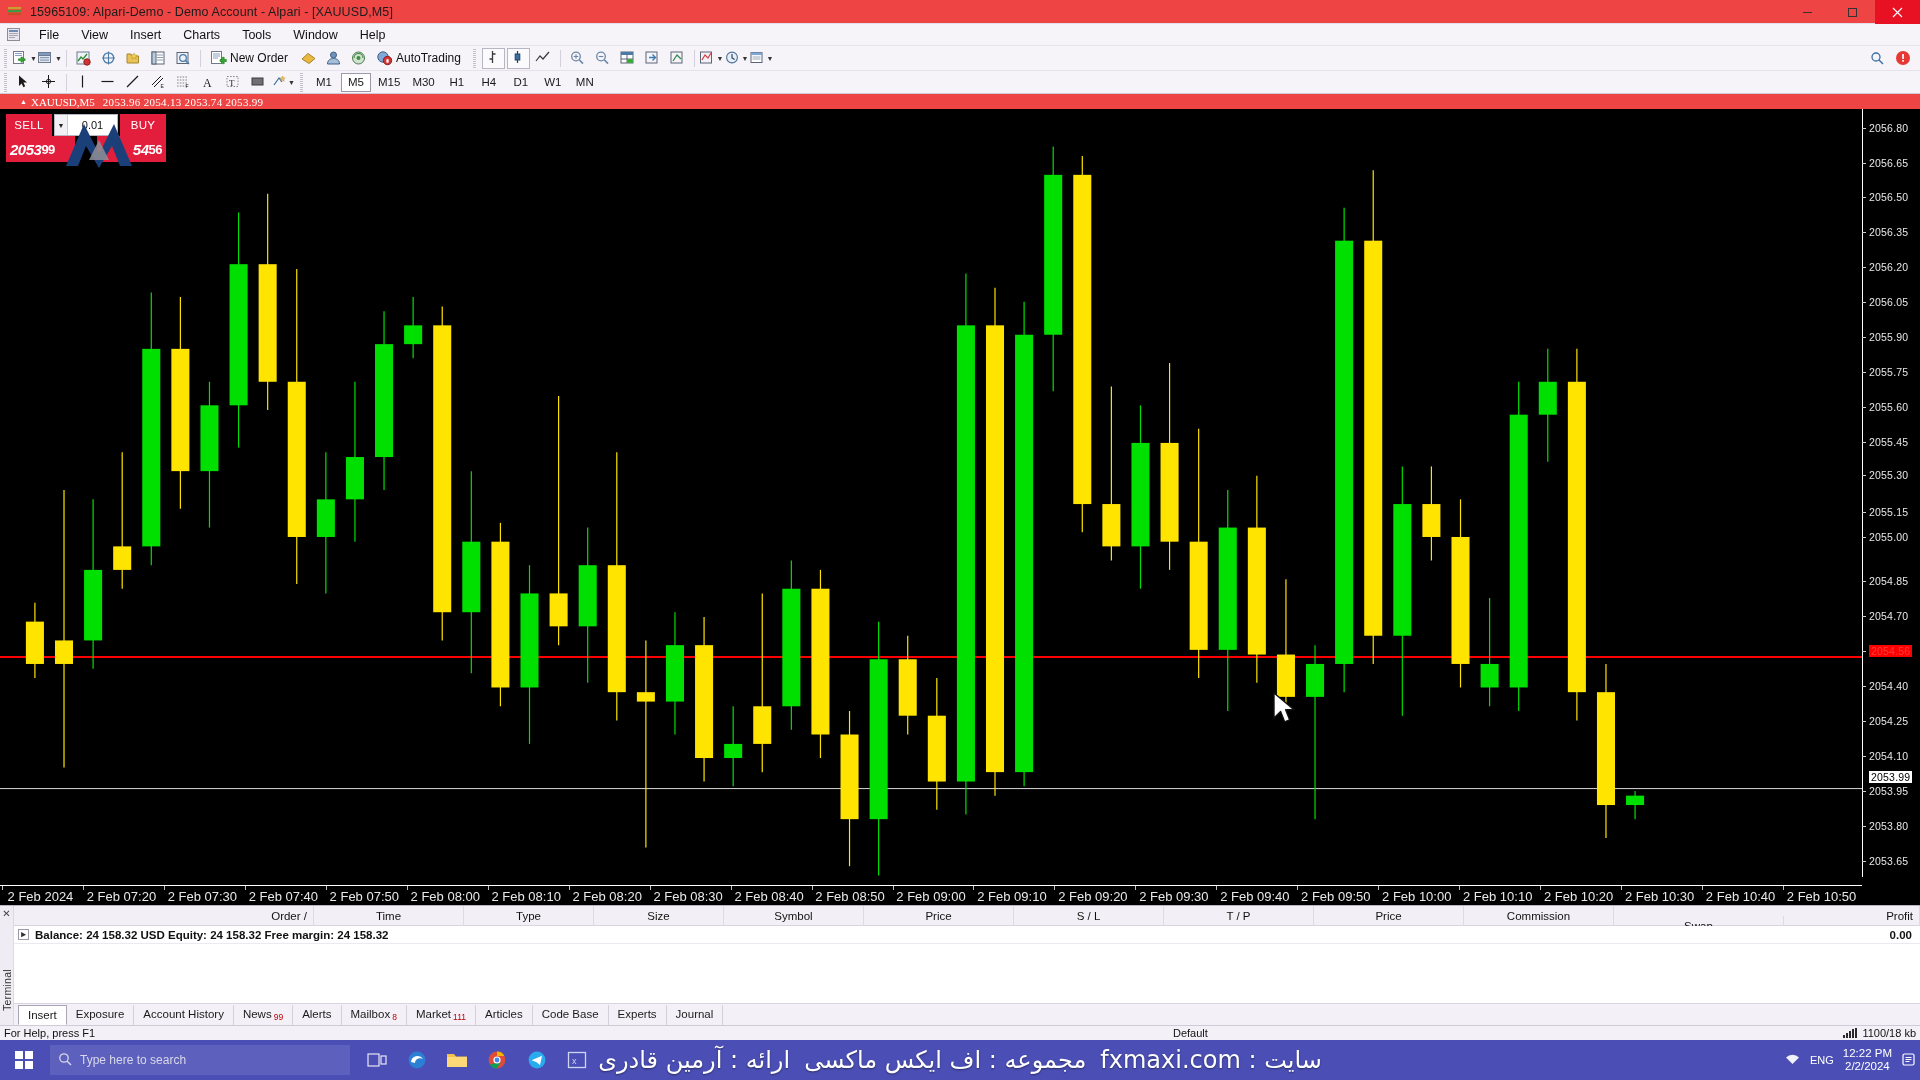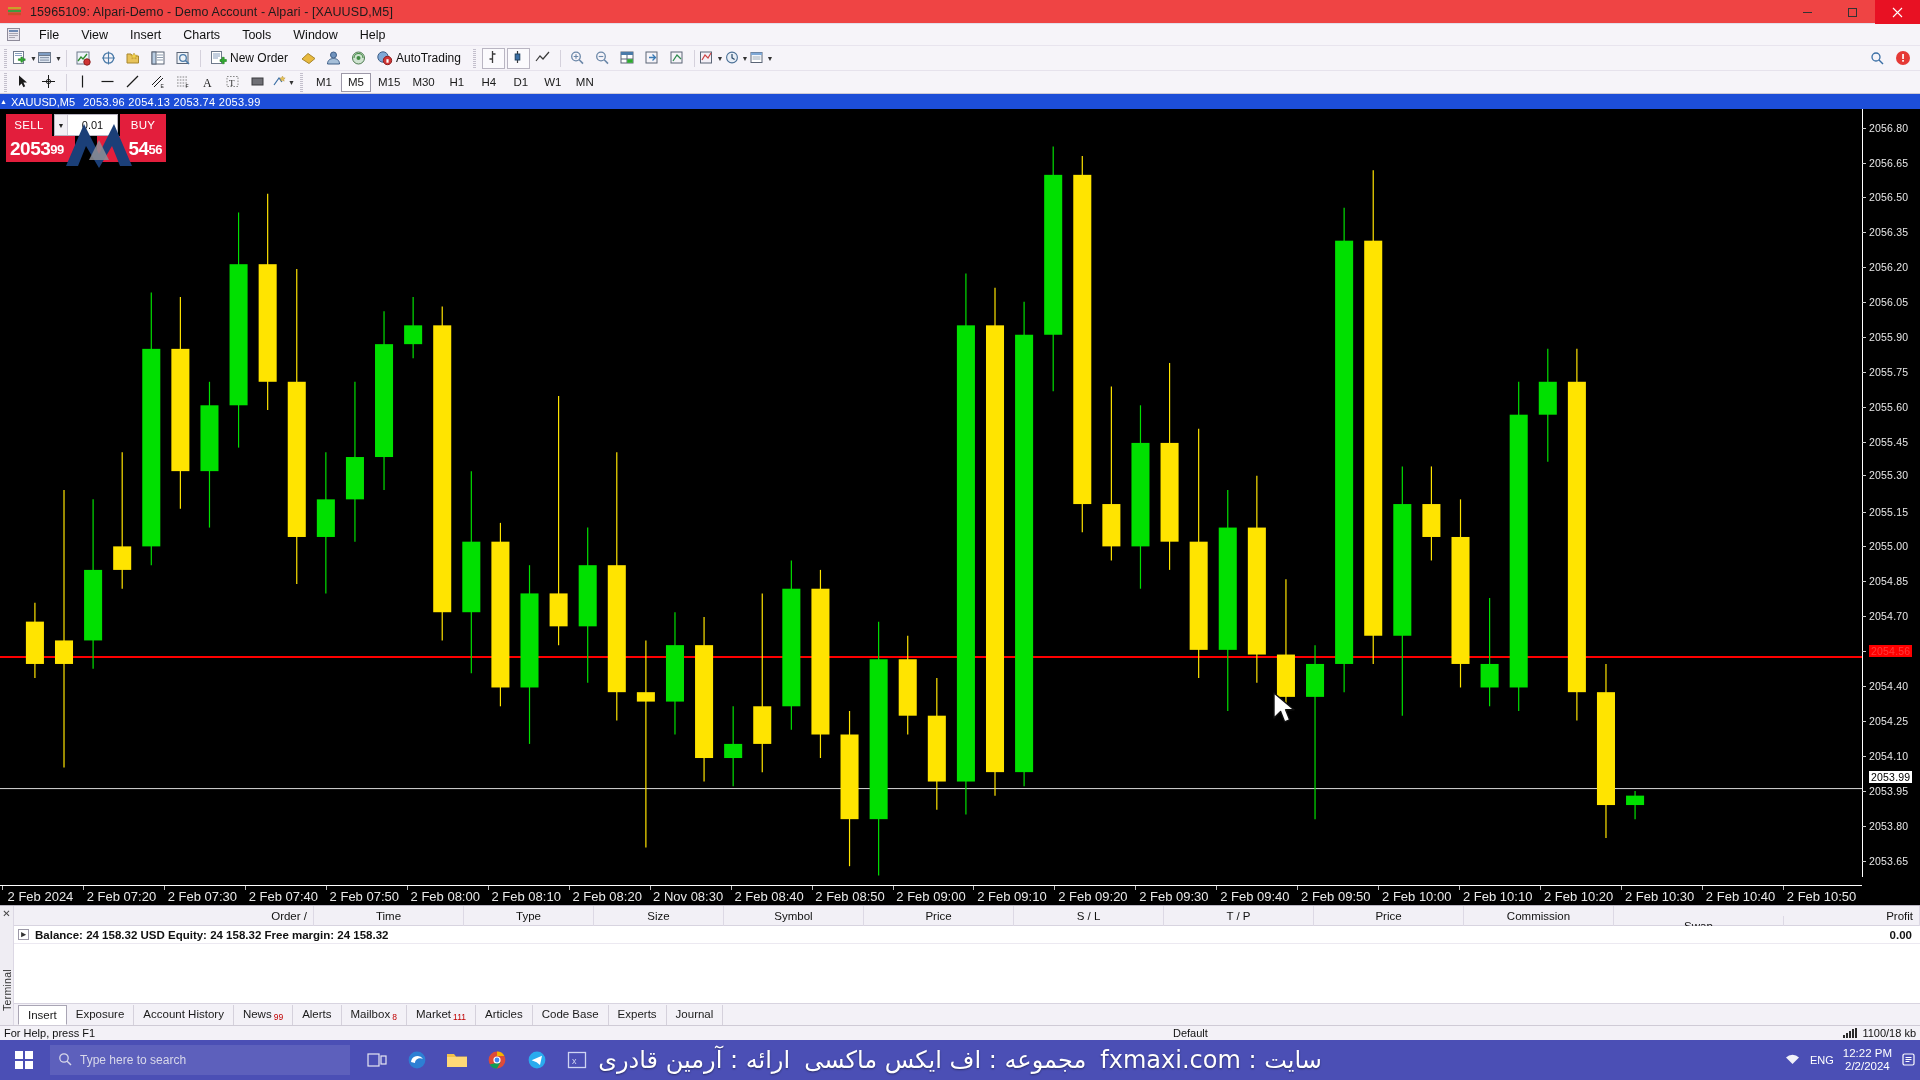--- a/index.html
+++ b/index.html
@@ -63,23 +63,23 @@
   }
   .tf-btn.active { border: 1px solid #9d99a8; background: #fff; }
 
   
   .ic { position: relative; width: 17px; height: 16px; display: block; }
   .ic svg { display: block; }
 
   
   .chartwrap { position: relative; flex: 1 1 auto; background: #000; overflow: hidden; }
   .chart-tabhdr {
-    position: absolute; top: 0; left: 0; right: 0; height: 15px; background: #1d4ed8;
-    color: #fff; font-size: 11px; display: flex; align-items: center; padding-left: 0;
-    z-index: 6; white-space: nowrap;
+    position: absolute; top: 0; left: 0; right: 0; height: 15px; background: #ef4444;
+    color: #fff; font-size: 11px; display: flex; align-items: center; padding-left: 20px;
+    z-index: 6; white-space: nowrap; font-family: Liberation Serif, serif;
   }
   .chart-tabhdr .tri { color: #fff; font-size: 7px; margin-right: 4px; }
   .chart-tabhdr .ohlc { margin-left: 8px; letter-spacing: .3px; }
 
   
   .octp {
     position: absolute; left: 6px; top: 20px; width: 160px; height: 48px; z-index: 8;
     display: flex; flex-direction: column;
   }
   .octp-row1 { display: flex; height: 22px; align-items: stretch; }
@@ -94,21 +94,21 @@
   .octp-vol .dd { width: 13px; height: 100%; display: flex; align-items: center; justify-content: center;
     border-right: 1px solid #cfcbd6; background: #f2f0f5; font-size: 7px; color: #222; }
   .octp-vol .val { flex: 1; text-align: center; font-size: 11px; color: #111; }
   .octp-row2 { display: flex; height: 26px; }
   .octp-pricebox {
     background: #e31e3c; color: #fff; width: 69px; display: flex; align-items: center;
     font-size: 21px; font-weight: 600; letter-spacing: -.5px;
   }
   .octp-pricebox.left { justify-content: flex-start; padding-left: 4px; }
   .octp-pricebox.right { justify-content: flex-end; padding-right: 4px; margin-left: 22px; }
-  .octp-pricebox .big { font-size: 19px; }
+  .octp-pricebox .big { font-size: 15px; font-style: italic; }
   .octp-pricebox .sm { font-size: 13px; }
   .logo-wm {
     position: absolute; left: 56px; top: 22px; width: 86px; height: 52px; z-index: 9;
     pointer-events: none;
   }
 
   
   .pricescale {
     position: absolute; right: 0; top: 15px; bottom: 28px; width: 58px; z-index: 5;
     border-left: 1px solid #ffffff; background: transparent;
@@ -928,21 +928,21 @@
           <span class="lbl">2055.45</span>
         </div>
         <div class="pstick" style="top: 366px; margin-left: 48px;">
           <span class="tick"></span>
           <span class="lbl">2055.30</span>
         </div>
         <div class="pstick" style="top: 402.6px;">
           <span class="tick"></span>
           <span class="lbl">2055.15</span>
         </div>
-        <div class="pstick" style="top: 437px;">
+        <div class="pstick" style="top: 428px;">
           <span class="tick"></span>
           <span class="lbl">2055.00</span>
         </div>
         <div class="pstick" style="top: 472.4px;">
           <span class="tick"></span>
           <span class="lbl">2054.85</span>
         </div>
         <div class="pstick" style="top: 507.3px;">
           <span class="tick"></span>
           <span class="lbl">2054.70</span>
@@ -994,21 +994,21 @@
         <div class="tslbl" style="left: 283.348px;">2 Feb 07:40</div>
         <div class="tstick" style="left: 325.826px;"></div>
         <div class="tslbl" style="left: 364.304px;">2 Feb 07:50</div>
         <div class="tstick" style="left: 406.783px;"></div>
         <div class="tslbl" style="left: 445.261px;">2 Feb 08:00</div>
         <div class="tstick" style="left: 487.739px;"></div>
         <div class="tslbl" style="left: 526.217px;">2 Feb 08:10</div>
         <div class="tstick" style="left: 568.696px;"></div>
         <div class="tslbl" style="left: 607.174px;">2 Feb 08:20</div>
         <div class="tstick" style="left: 649.652px;"></div>
-        <div class="tslbl" style="left: 688.13px;">2 Nov 08:30</div>
+        <div class="tslbl" style="left: 688.13px;">2 Feb 08:30</div>
         <div class="tstick" style="left: 730.609px;"></div>
         <div class="tslbl" style="left: 769.087px;">2 Feb 08:40</div>
         <div class="tstick" style="left: 811.565px;"></div>
         <div class="tslbl" style="left: 850.043px;">2 Feb 08:50</div>
         <div class="tstick" style="left: 892.522px;"></div>
         <div class="tslbl" style="left: 931px;">2 Feb 09:00</div>
         <div class="tstick" style="left: 973.478px;"></div>
         <div class="tslbl" style="left: 1011.96px;">2 Feb 09:10</div>
         <div class="tstick" style="left: 1054.43px;"></div>
         <div class="tslbl" style="left: 1092.91px;">2 Feb 09:20</div>

